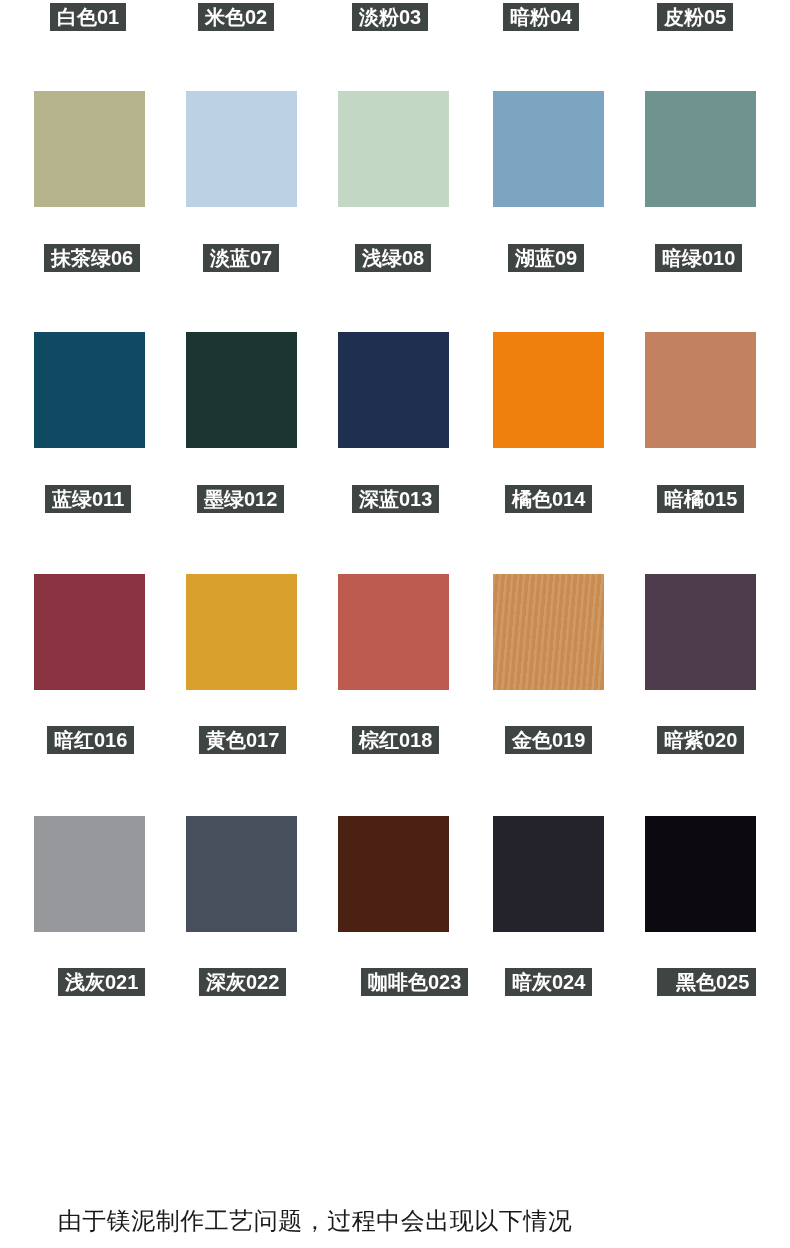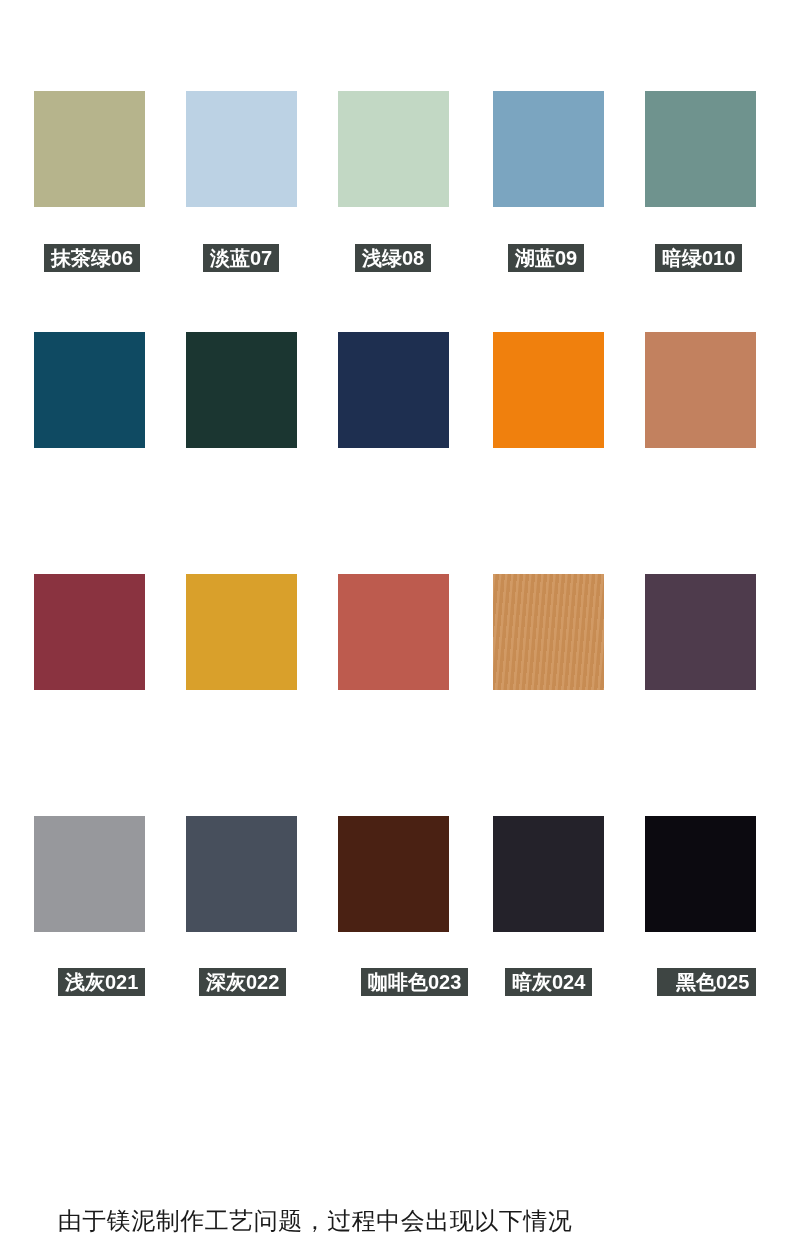--- a/index.html
+++ b/index.html
@@ -73,20 +73,27 @@
     font-weight:400;
     letter-spacing:.5px;
     white-space:nowrap;
   }
 </style>
 </head>
 <body>
 
 <div class="sheet">
 
+  <div class="label-row" style="top:3px;">
+    <div class="chip" style="left:50px;">白色01</div>
+    <div class="chip" style="left:198px;">米色02</div>
+    <div class="chip" style="left:352px;">淡粉03</div>
+    <div class="chip" style="left:503px;">暗粉04</div>
+    <div class="chip" style="left:657px;">皮粉05</div>
+  </div>
 
   <div class="swatch-row" style="top:91px;">
     <div class="swatch" style="left:34px;background:#b6b48c;"></div>
     <div class="swatch" style="left:186px;background:#bcd2e4;"></div>
     <div class="swatch" style="left:338px;background:#c2d8c4;"></div>
     <div class="swatch" style="left:493px;background:#7ba5c0;"></div>
     <div class="swatch" style="left:645px;background:#6f938e;"></div>
   </div>
   <div class="label-row" style="top:244px;">
     <div class="chip" style="left:44px;">抹茶绿06</div>
@@ -96,29 +103,43 @@
     <div class="chip" style="left:655px;">暗绿010</div>
   </div>
 
   <div class="swatch-row" style="top:332px;">
     <div class="swatch" style="left:34px;background:#0f4a62;"></div>
     <div class="swatch" style="left:186px;background:#1b3631;"></div>
     <div class="swatch" style="left:338px;background:#1e2f50;"></div>
     <div class="swatch" style="left:493px;background:#f0800d;"></div>
     <div class="swatch" style="left:645px;background:#c2815f;"></div>
   </div>
+  <div class="label-row" style="top:485px;">
+    <div class="chip" style="left:45px;">蓝绿011</div>
+    <div class="chip" style="left:197px;">墨绿012</div>
+    <div class="chip" style="left:352px;">深蓝013</div>
+    <div class="chip" style="left:505px;">橘色014</div>
+    <div class="chip" style="left:657px;">暗橘015</div>
+  </div>
 
   <div class="swatch-row" style="top:574px;">
     <div class="swatch" style="left:34px;background:#8a3340;"></div>
     <div class="swatch" style="left:186px;background:#d9a02b;"></div>
     <div class="swatch" style="left:338px;background:#bd5b4e;"></div>
     <div class="swatch" style="left:493px;background:#cd9157;">
       <div class="tex" style="background:repeating-linear-gradient(95deg,rgba(255,255,255,.16) 0px,rgba(255,255,255,.16) 2px,rgba(120,70,25,.14) 3px,rgba(120,70,25,.14) 6px);"></div>
     </div>
     <div class="swatch" style="left:645px;background:#4e3b4c;"></div>
+  </div>
+  <div class="label-row" style="top:726px;">
+    <div class="chip" style="left:47px;">暗红016</div>
+    <div class="chip" style="left:199px;">黄色017</div>
+    <div class="chip" style="left:352px;">棕红018</div>
+    <div class="chip" style="left:505px;">金色019</div>
+    <div class="chip" style="left:657px;">暗紫020</div>
   </div>
 
   <div class="swatch-row" style="top:816px;">
     <div class="swatch" style="left:34px;background:#97989c;"></div>
     <div class="swatch" style="left:186px;background:#474f5c;"></div>
     <div class="swatch" style="left:338px;background:#4a2113;"></div>
     <div class="swatch" style="left:493px;background:#24222a;"></div>
     <div class="swatch" style="left:645px;background:#0c0a10;"></div>
   </div>
   <div class="label-row" style="top:968px;">

